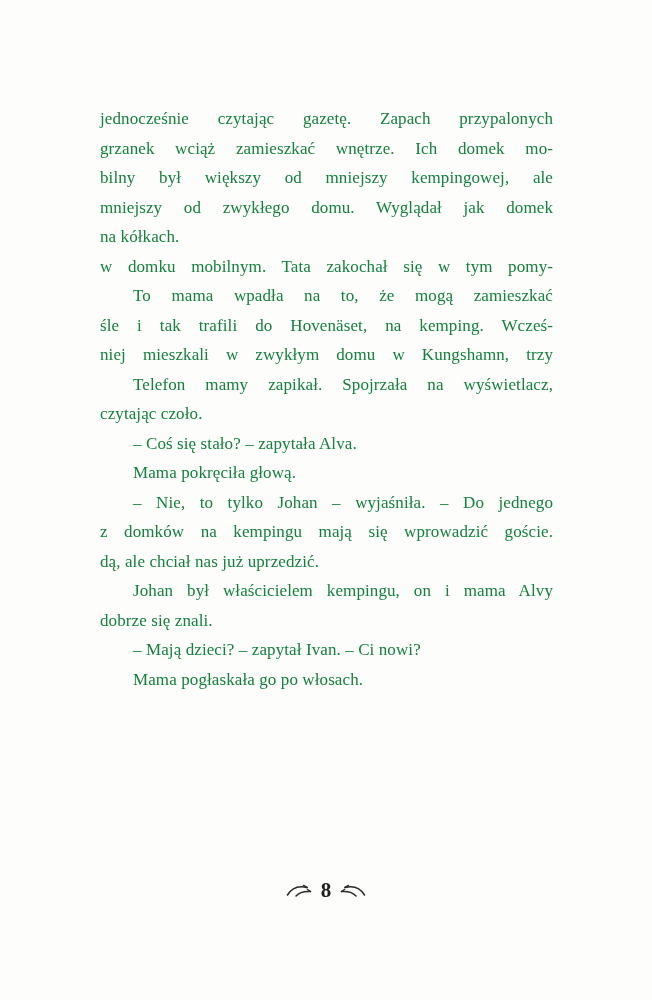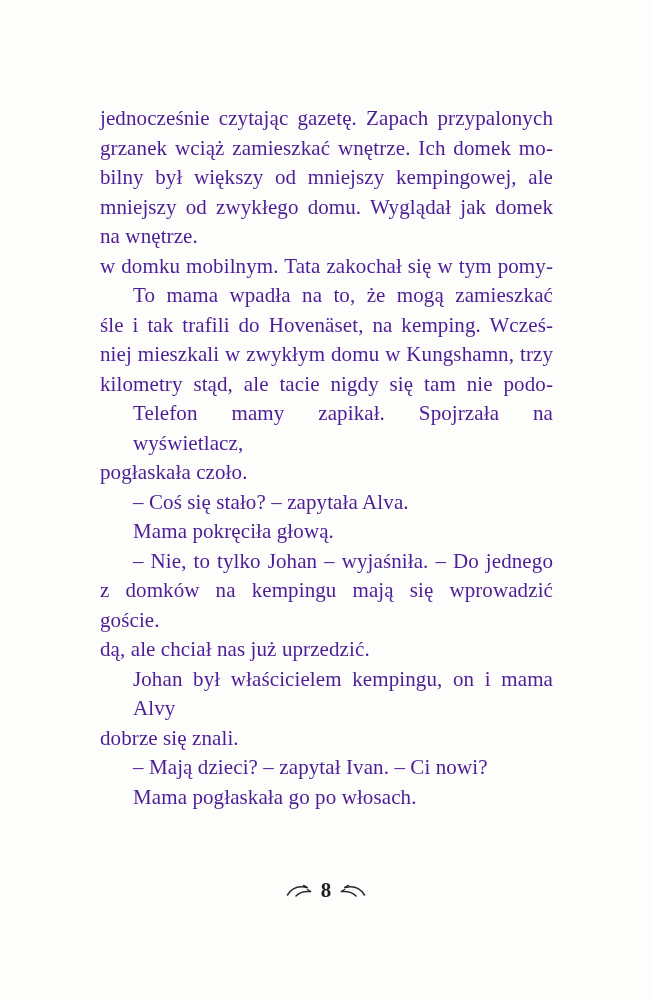--- a/index.html
+++ b/index.html
@@ -14,24 +14,24 @@
     width: 652px; height: 1000px;
     background: #fdfdfc;
     color: #292929;
   }
   .text-block {
     position: absolute;
     left: 100px; top: 104px;
     width: 453px;
   }
   .line {
-    font-size: 21px;
+    font-size: 17px;
     line-height: 29.5px;
     white-space: nowrap;
-    color: #4c1d95;
+    color: #15803d;
     letter-spacing: 0.1px;
   }
   .line.j {
     white-space: normal;
     text-align: justify;
     text-align-last: justify;
   }
   .line.ind { padding-left: 33px; }
   .folio {
     position: absolute;
@@ -55,28 +55,27 @@
 <body>
 
 <div class="page">
 
   <div class="text-block">
 
   <div class="line j">jednocześnie czytając gazetę. Zapach przypalonych</div>
       <div class="line j">grzanek wciąż zamieszkać wnętrze. Ich domek mo-</div>
       <div class="line j">bilny był większy od mniejszy kempingowej, ale</div>
       <div class="line j">mniejszy od zwykłego domu. Wyglądał jak domek</div>
-      <div class="line">na wnętrze.</div>
+      <div class="line">na kółkach.</div>
       <div class="line j">w domku mobilnym. Tata zakochał się w tym pomy-</div>
       <div class="line j ind">To mama wpadła na to, że mogą zamieszkać</div>
       <div class="line j">śle i tak trafili do Hovenäset, na kemping. Wcześ-</div>
       <div class="line j">niej mieszkali w zwykłym domu w Kungshamn, trzy</div>
-      <div class="line j">kilometry stąd, ale tacie nigdy się tam nie podo-</div>
       <div class="line j ind">Telefon mamy zapikał. Spojrzała na wyświetlacz,</div>
-      <div class="line">pogłaskała czoło.</div>
+      <div class="line">czytając czoło.</div>
       <div class="line ind">– Coś się stało? – zapytała Alva.</div>
       <div class="line ind">Mama pokręciła głową.</div>
       <div class="line j ind">– Nie, to tylko Johan – wyjaśniła. – Do jednego</div>
       <div class="line j">z domków na kempingu mają się wprowadzić goście.</div>
       <div class="line">dą, ale chciał nas już uprzedzić.</div>
       <div class="line j ind">Johan był właścicielem kempingu, on i mama Alvy</div>
       <div class="line">dobrze się znali.</div>
       <div class="line ind">– Mają dzieci? – zapytał Ivan. – Ci nowi?</div>
       <div class="line ind">Mama pogłaskała go po włosach.</div>
     </div>

